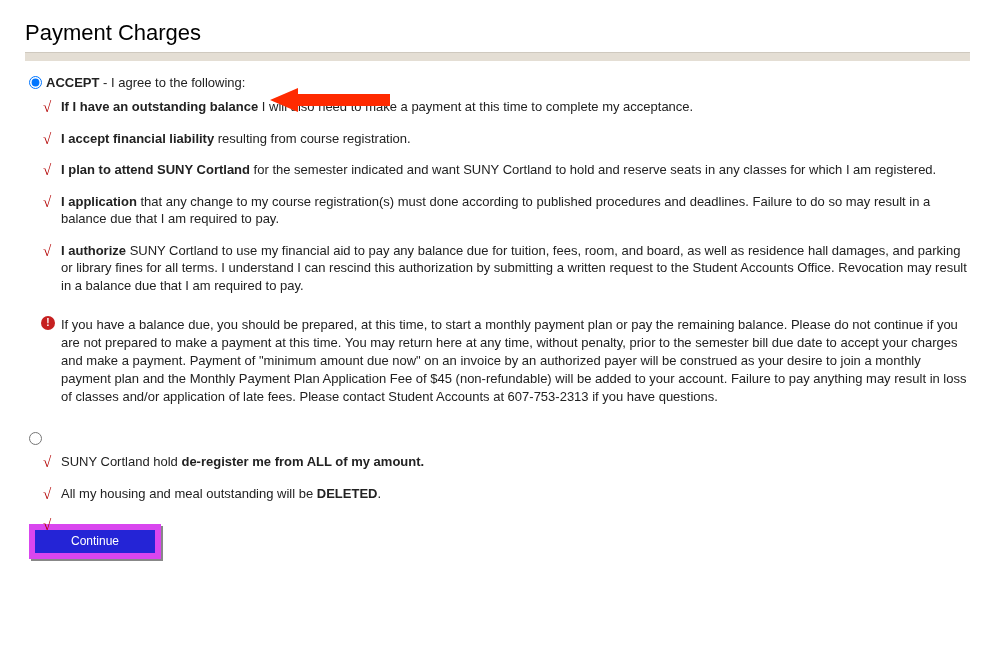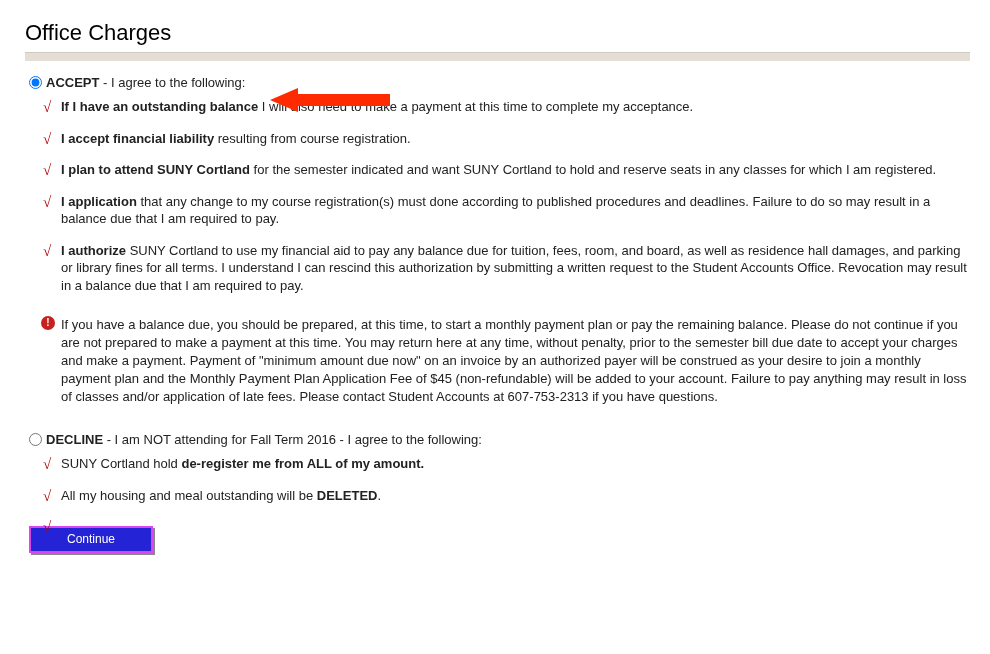--- a/index.html
+++ b/index.html
@@ -85,21 +85,21 @@
     font-weight: bold;
     line-height: 14px;
   }
   .continue-btn {
     display: inline-block;
     background: #2424d6;
     color: #fff;
     text-align: center;
     width: 120px;
     padding: 4px 0 5px 0;
-    border: 2px solid #d946ef;
+    border: 6px solid #d946ef;
     box-shadow: 2px 2px 0 #888;
     font-size: 12px;
     cursor: pointer;
     margin-top: 8px;
     margin-left: 4px;
     font-stretch: condensed;
   }
   .arrow {
     position: absolute;
     pointer-events: none;
@@ -109,21 +109,21 @@
   }
   input[type=radio]{
     margin:0;
   }
 </style>
 </head>
 <body>
 
 <div class="content-wrap">
 
-  <h1>Office Charges</h1>
+  <h1>Payment Charges</h1>
   <div class="title-bar"></div>
 
 
   
   <div class="option-row">
     <input type="radio" name="choice" checked="" style="">
     <span class="option-label">
       <span class="bold">ACCEPT</span><span> - I agree to the following:</span>
     </span>
   </div>
@@ -152,23 +152,20 @@
   </ul>
 
   <div class="notice">
     <span class="bang">!</span>
     <span>If you have a balance due, you should be prepared, at this time, to start a monthly payment plan or pay the remaining balance. Please do not continue if you are not prepared to make a payment at this time. You may return here at any time, without penalty, prior to the semester bill due date to accept your charges and make a payment. Payment of "minimum amount due now" on an invoice by an authorized payer will be construed as your desire to join a monthly payment plan and the Monthly Payment Plan Application Fee of $45 (non-refundable) will be added to your account. Failure to pay anything may result in loss of classes and/or application of late fees. Please contact Student Accounts at 607-753-2313 if you have questions.</span>
   </div>
 
   
   <div class="option-row">
     <input type="radio" name="choice" style="">
-    <span class="option-label">
-      <span class="bold">DECLINE</span><span> - I am NOT attending for Fall Term 2016 - I agree to the following:</span>
-    </span>
   </div>
 
   <ul class="checks">
     <li>
       <span class="chk">√</span>
       <span>SUNY Cortland hold </span><span class="lead">de-register me from ALL of my amount.</span><span></span>
     </li>
     <li>
       <span class="chk">√</span>
       <span>All my housing and meal outstanding will be </span><span class="lead">DELETED</span><span>.</span>

